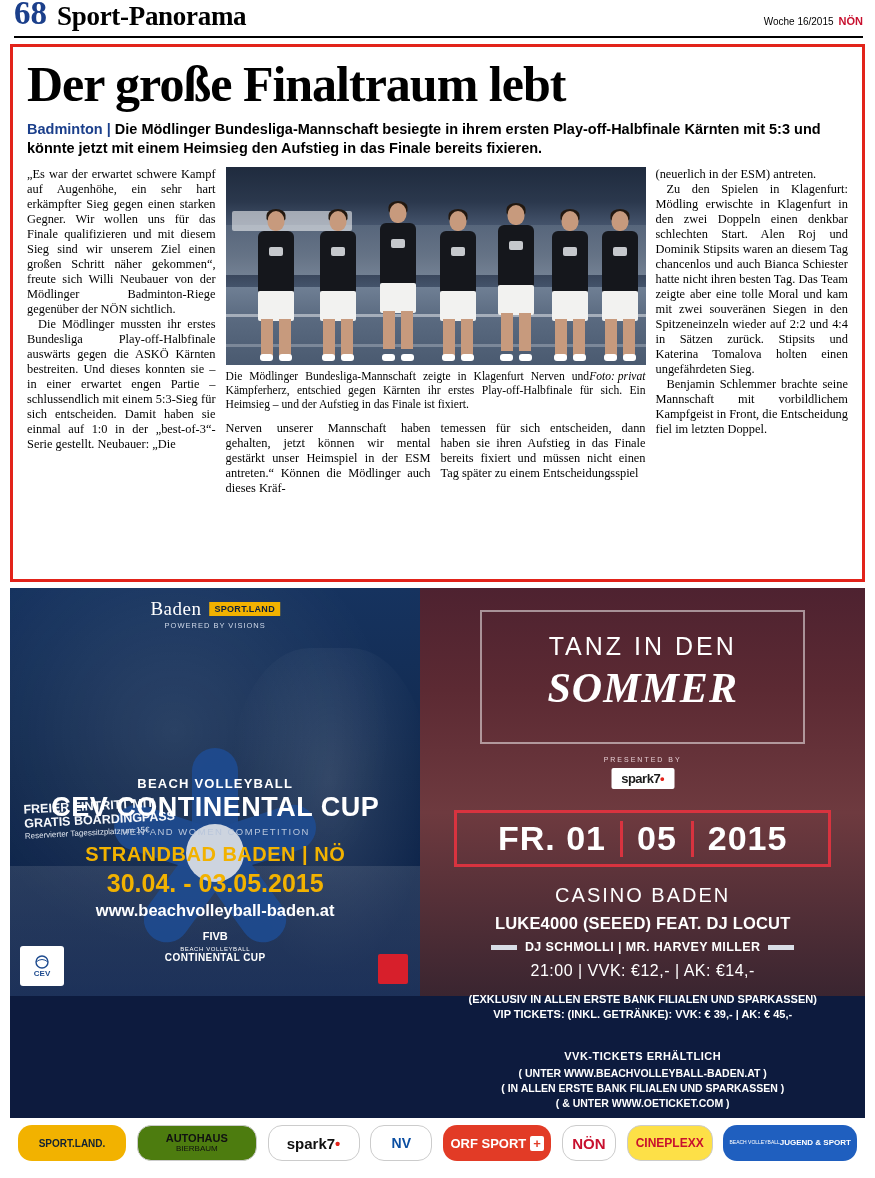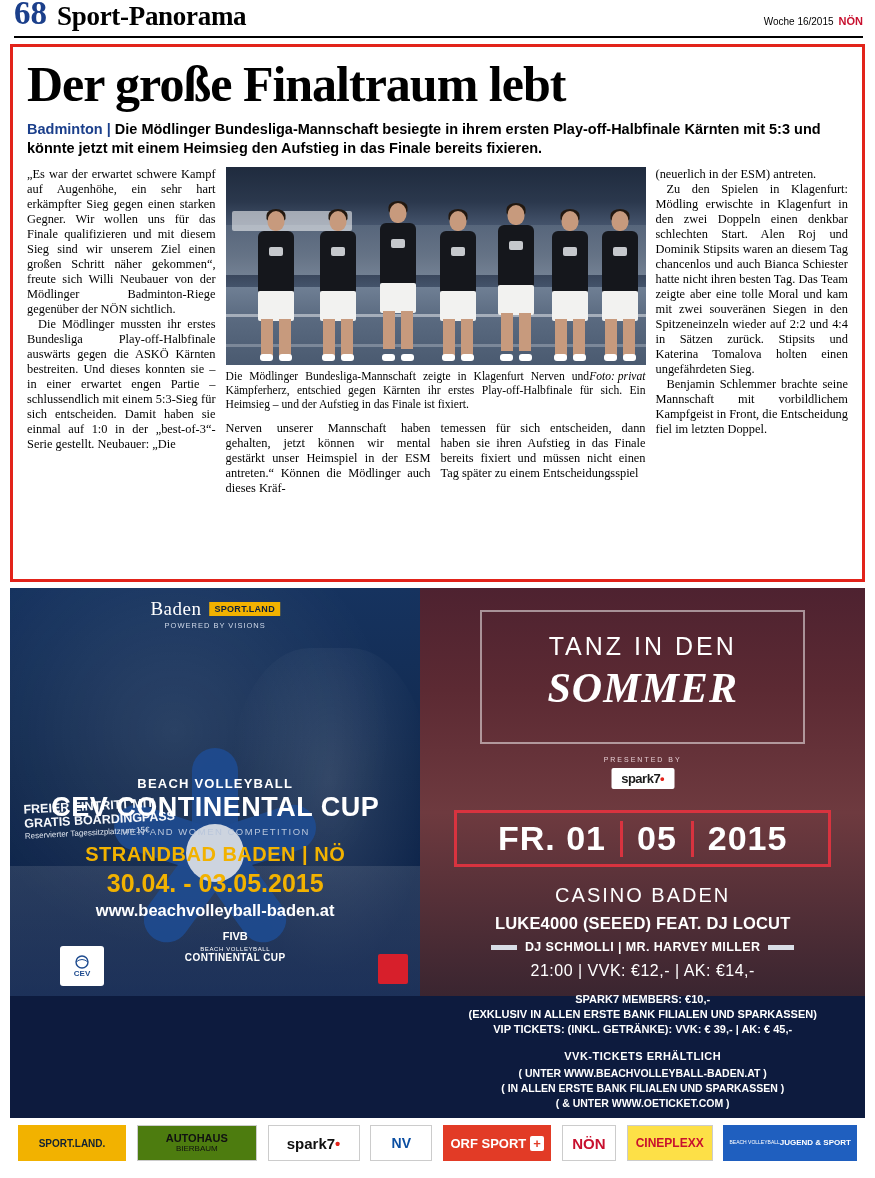--- a/index.html
+++ b/index.html
@@ -291,21 +291,21 @@
   .cev-block .strandbad {
     font-size: 20px; font-weight: bold; color: #f2b200; margin-top: 6px; letter-spacing: .5px;
   }
   .cev-block .dates {
     font-size: 25px; font-weight: bold; color: #f2b200; margin-top: 3px;
   }
   .cev-block .url {
     font-size: 16.5px; font-weight: bold; color: #ffffff; margin-top: 3px;
   }
   .ad-left .bottom-logos {
-    position: absolute; left: 0; right: 0; bottom: 4px; height: 62px; margin-left: 40px;
+    position: absolute; left: 0; right: 0; bottom: 4px; height: 62px;
   }
   .ad-left .fivb {
     position: absolute; left: 50%; transform: translateX(-50%); top: 0;
     font-family: "Liberation Sans", sans-serif; font-weight: bold; color: #fff; font-size: 11px;
   }
   .ad-left .cc-logo {
     position: absolute; left: 50%; transform: translateX(-50%); top: 16px;
     text-align: center; color: #fff; font-family: "Liberation Sans", sans-serif;
   }
   .ad-left .cc-logo .t1 { font-size: 6px; letter-spacing: .6px; }
@@ -399,21 +399,21 @@
     display: flex; align-items: center; justify-content: space-between;
     padding: 0 8px; box-sizing: border-box; gap: 5px;
   }
   .sponsor {
     font-family: "Liberation Sans", sans-serif;
     font-weight: bold;
     font-size: 10px;
     height: 36px;
     display: flex; align-items: center; justify-content: center;
     padding: 8px 6px; box-sizing: border-box;
-    border-radius: 0;
+    border-radius: 14px;
     white-space: nowrap;
   }
   .sp-sportland { background: #f2b200; color: #123; flex: 0 0 108px; }
   .sp-autohaus  { background: #4d7c0f; color: #111; border: 1px solid #ccc; flex: 0 0 120px; font-size: 11px; line-height: 1.05; flex-direction: column; }
   .sp-autohaus .sub { font-size: 8px; font-weight: normal; }
   .sp-spark     { background: #fff; color: #111; border: 1px solid #ccc; flex: 0 0 92px; font-size: 15px; }
   .sp-spark .dot { color: #e2231a; }
   .sp-nv        { background: #fff; color: #0b4ea2; border: 1px solid #ccc; flex: 0 0 62px; font-size: 14px; }
   .sp-orf       { background: #e23b26; color: #fff; flex: 0 0 108px; font-size: 13px; }
   .sp-orf .plus { background:#fff; color:#e23b26; margin-left:4px; padding: 0 3px; border-radius: 2px; }
@@ -642,21 +642,20 @@
       <div class="casino">CASINO BADEN</div>
       <div class="acts">LUKE4000 (SEEED) FEAT. DJ LOCUT</div>
       <div class="djs">
         <span class="dash"></span>
         <span>DJ SCHMOLLI | MR. HARVEY MILLER</span>
         <span class="dash"></span>
       </div>
       <div class="times">21:00  |  VVK: €12,-  |  AK: €14,-</div>
 
       <div class="spark7">
-        <div>SPARK7 MEMBERS: €10,-</div>
         <div>(EXKLUSIV IN ALLEN ERSTE BANK FILIALEN UND SPARKASSEN)</div>
         <div>VIP TICKETS: (INKL. GETRÄNKE): VVK: € 39,- | AK: € 45,-</div>
       </div>
 
       <div class="vvk-head">VVK-TICKETS ERHÄLTLICH</div>
       <div class="vvk-lines">
         <div>( UNTER WWW.BEACHVOLLEYBALL-BADEN.AT )</div>
         <div>( IN ALLEN ERSTE BANK FILIALEN UND SPARKASSEN )</div>
         <div>( &amp; UNTER WWW.OETICKET.COM )</div>
       </div>

